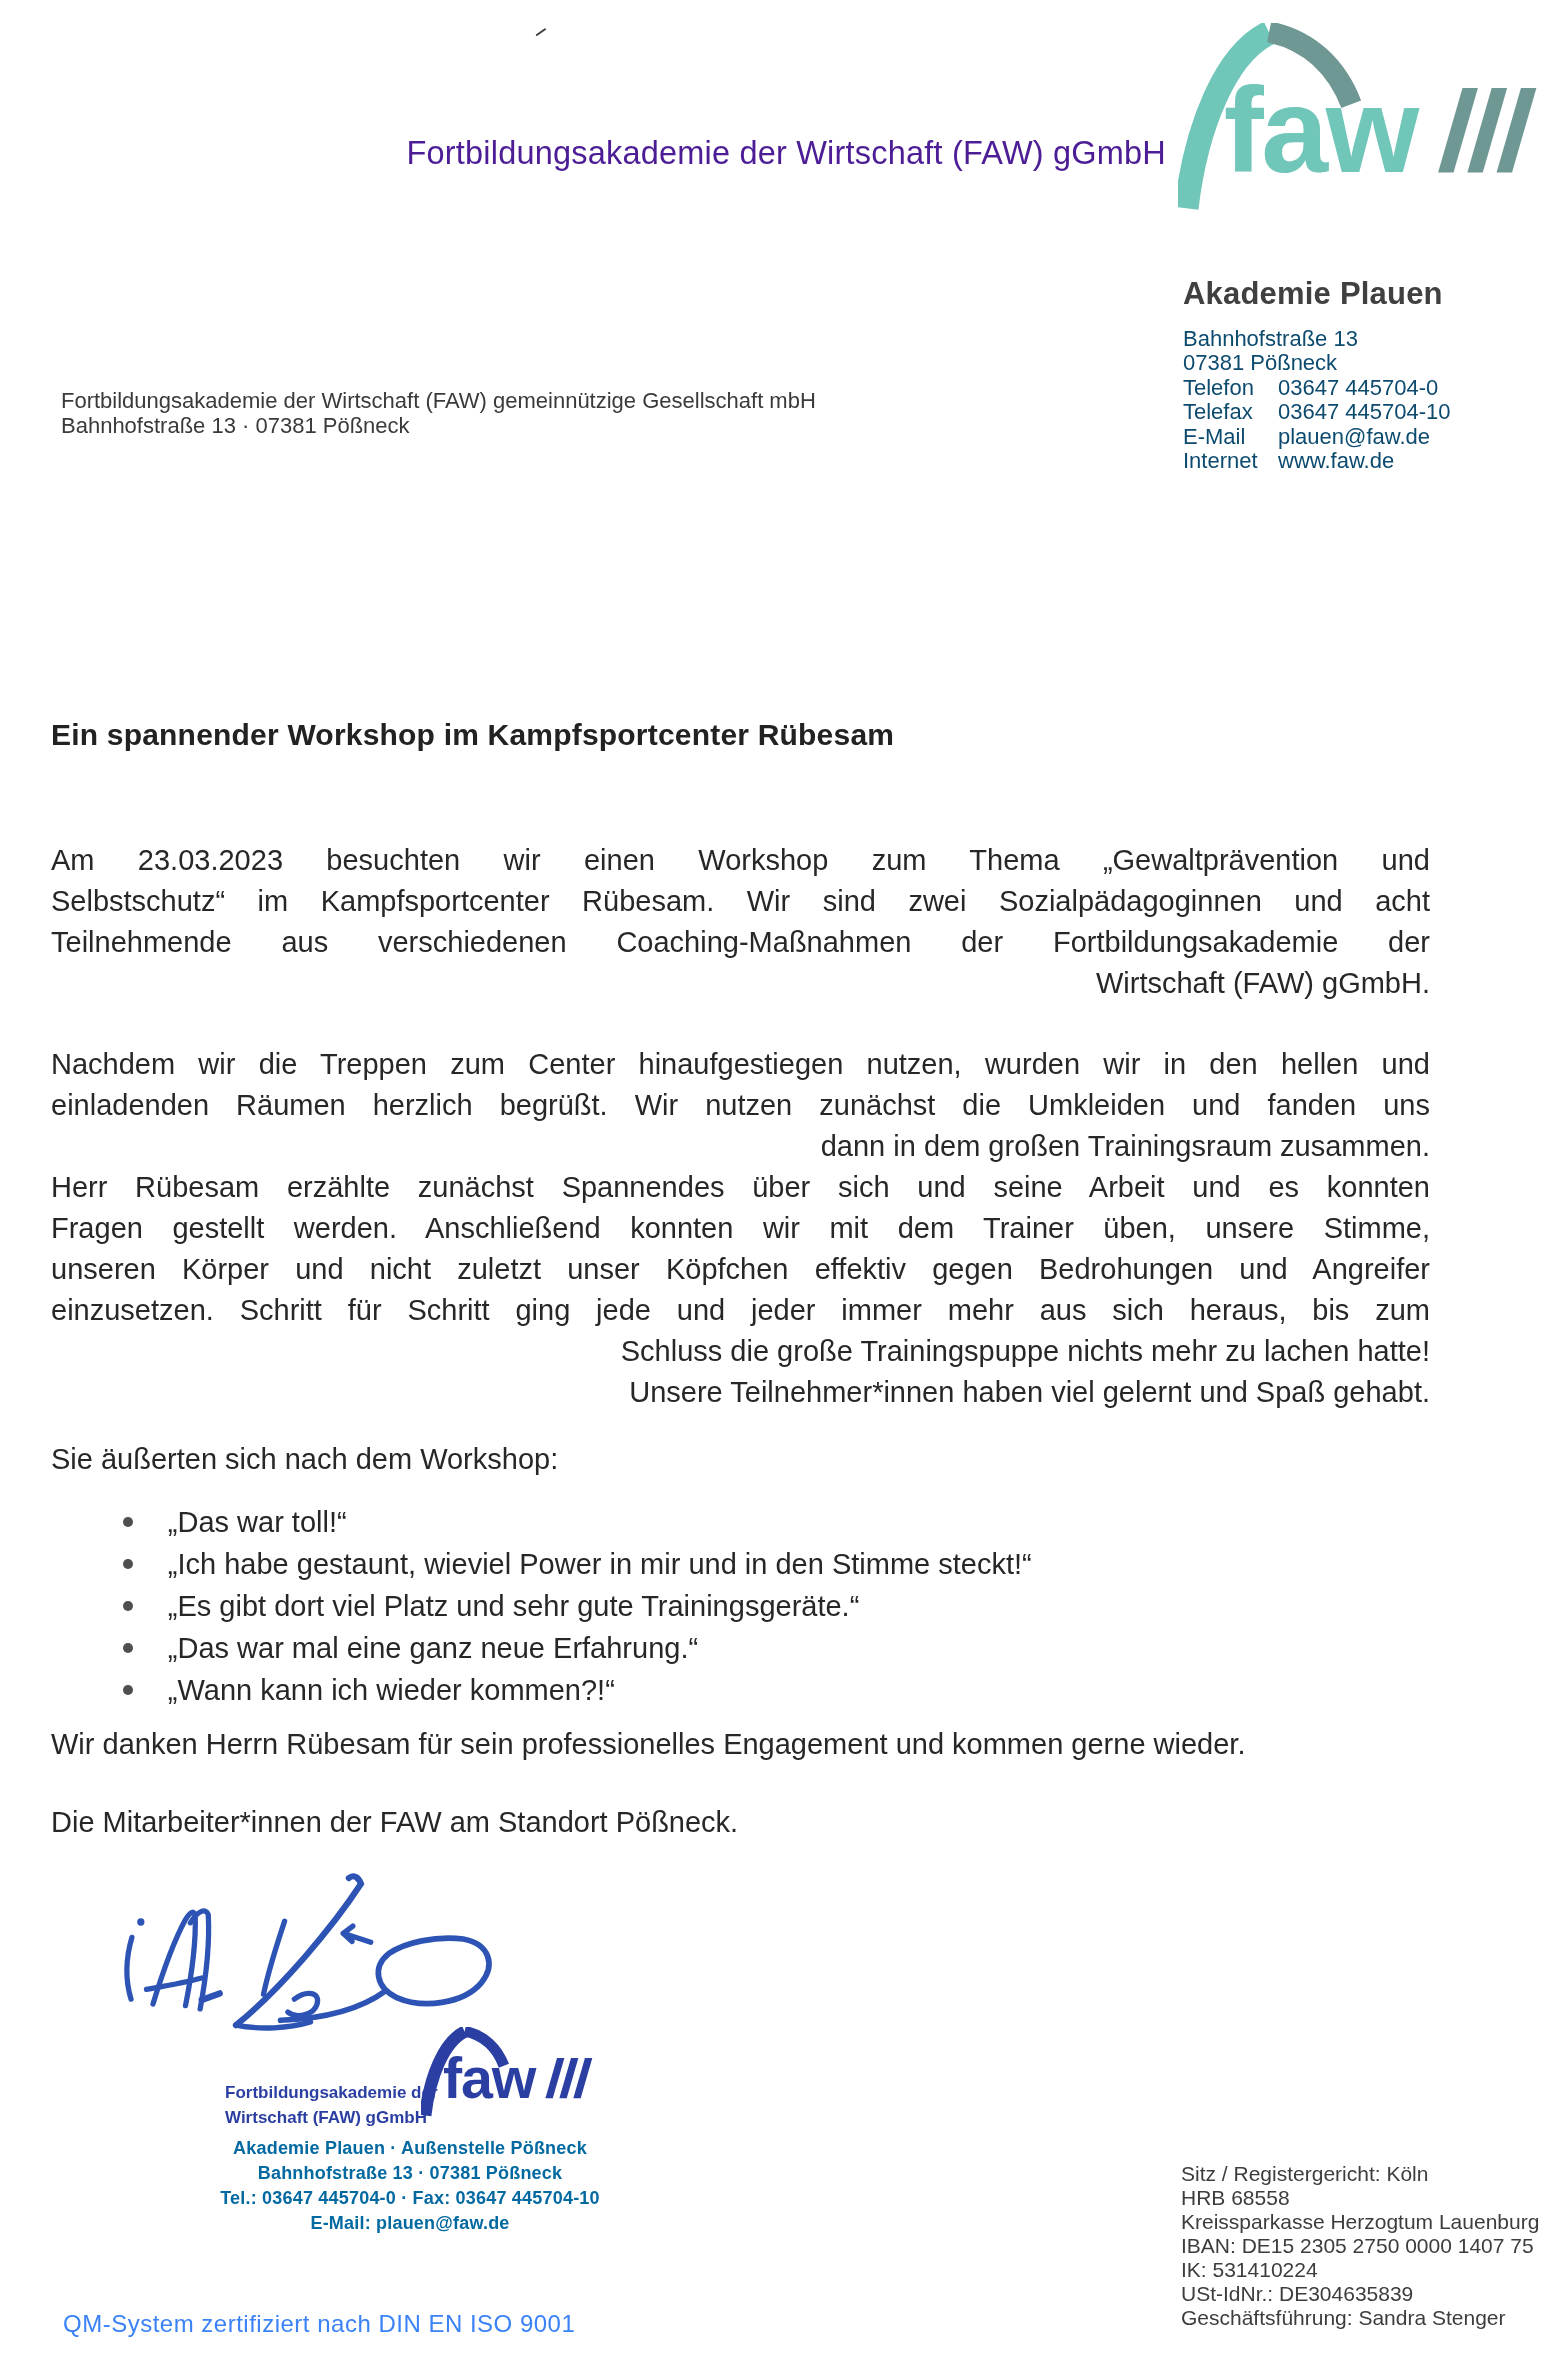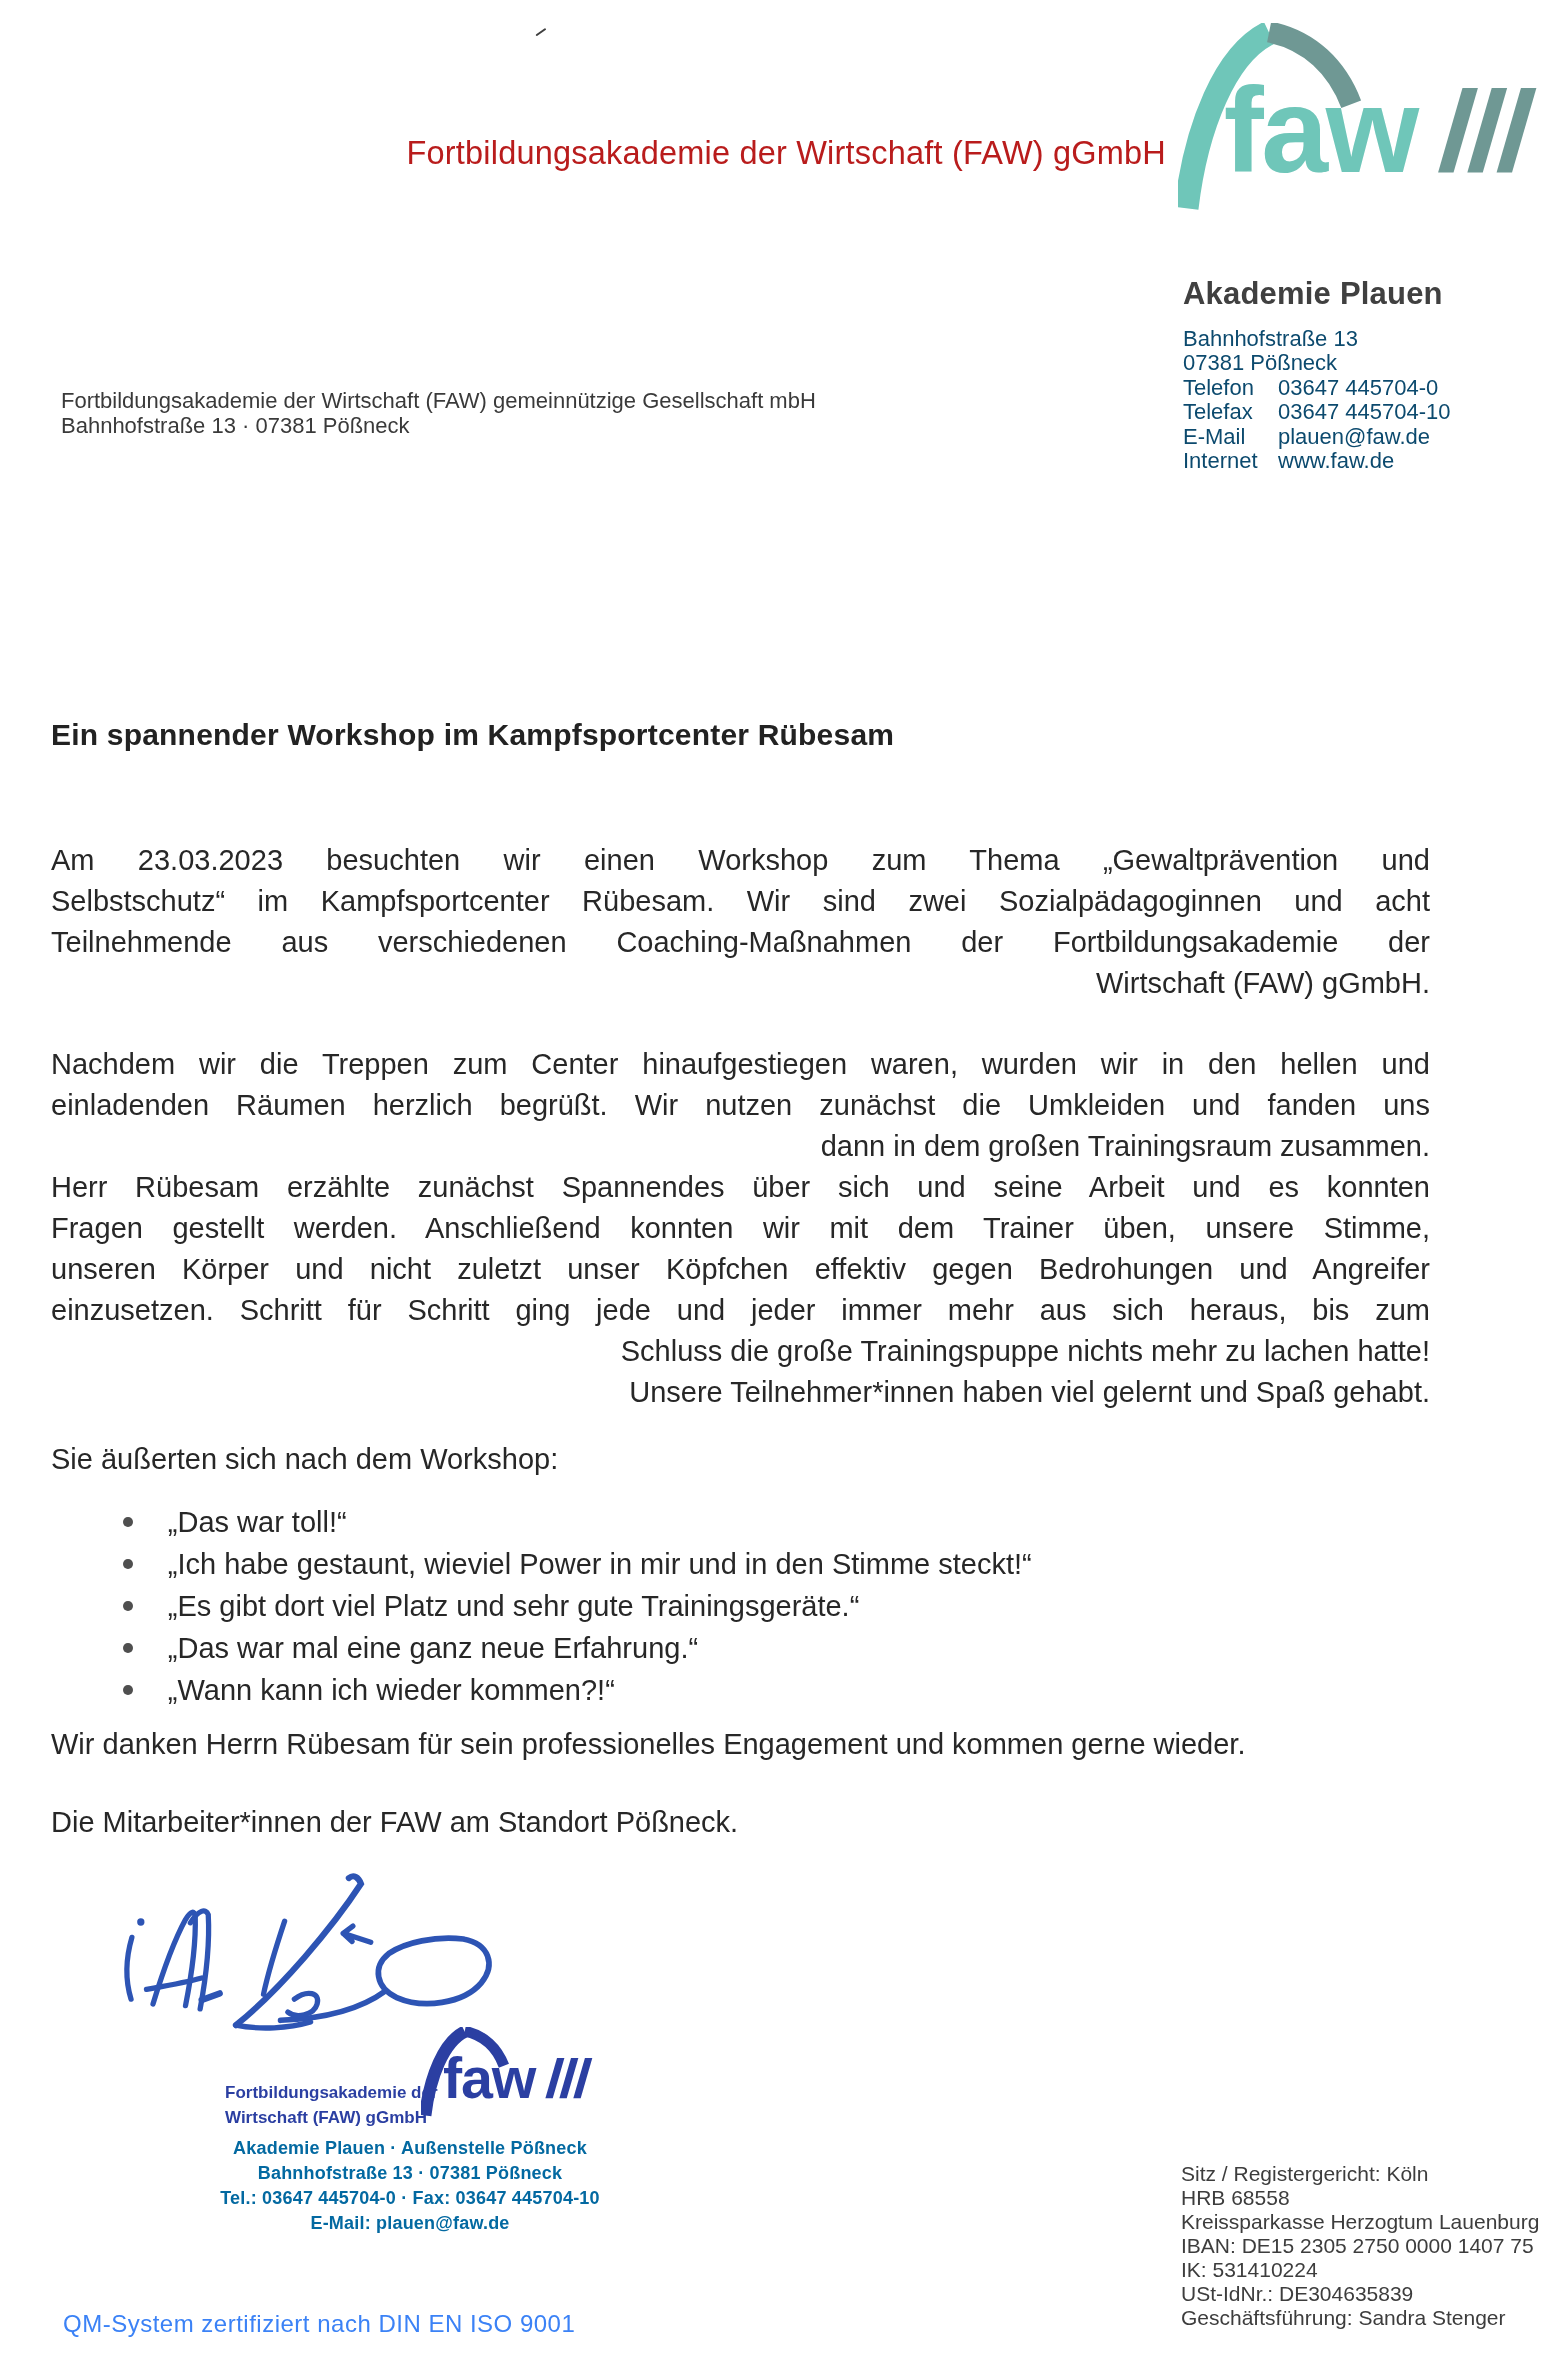--- a/index.html
+++ b/index.html
@@ -4,21 +4,21 @@
 <style>
   html,body { margin:0; padding:0; background:#e8e8e8; }
   .page {
     position:relative; width:1560px; height:2366px; background:#ffffff;
     font-family:"Liberation Sans","DejaVu Sans",sans-serif; color:#272727;
     overflow:hidden; margin:0 auto;
   }
   .abs { position:absolute; }
 
   
-  .header-line { font-size:32.5px; color:#b91c1c; text-align:right; letter-spacing:0.2px; }
+  .header-line { font-size:32.5px; color:#4c1d95; text-align:right; letter-spacing:0.2px; }
   .top-mark { width:12.2px; height:2.4px; background:#3f3f3f; transform:rotate(-35deg); border-radius:1.6px; }
 
   .contact-title { font-size:31px; font-weight:bold; color:#404040; letter-spacing:0.2px; }
   .contact-block { font-size:22px; line-height:24.4px; color:#0c4a6e; }
   .contact-row .lbl { display:inline-block; width:95px; }
 
   .sender-block { font-size:22px; line-height:25px; color:#3a3a3a; }
 
   
   .heading { font-size:30px; font-weight:bold; color:#222; letter-spacing:0.2px; }
@@ -81,21 +81,21 @@
   <div class="abs heading" style="left:51px; top:718px;">Ein spannender Workshop im Kampfsportcenter Rübesam</div>
 
   <div class="abs body-text" style="left:51px; top:840px;">
     <div class="jl">Am 23.03.2023 besuchten wir einen Workshop zum Thema „Gewaltprävention und</div>
     <div class="jl">Selbstschutz“ im Kampfsportcenter Rübesam. Wir sind zwei Sozialpädagoginnen und acht</div>
     <div class="jl">Teilnehmende aus verschiedenen Coaching-Maßnahmen der Fortbildungsakademie der</div>
     <div class="ll">Wirtschaft (FAW) gGmbH.</div>
   </div>
 
   <div class="abs body-text" style="left:51px; top:1044px;">
-    <div class="jl">Nachdem wir die Treppen zum Center hinaufgestiegen waren, wurden wir in den hellen und</div>
+    <div class="jl">Nachdem wir die Treppen zum Center hinaufgestiegen nutzen, wurden wir in den hellen und</div>
     <div class="jl">einladenden Räumen herzlich begrüßt. Wir nutzen zunächst die Umkleiden und fanden uns</div>
     <div class="ll">dann in dem großen Trainingsraum zusammen.</div>
     <div class="jl">Herr Rübesam erzählte zunächst Spannendes über sich und seine Arbeit und es konnten</div>
     <div class="jl">Fragen gestellt werden. Anschließend konnten wir mit dem Trainer üben, unsere Stimme,</div>
     <div class="jl">unseren Körper und nicht zuletzt unser Köpfchen effektiv gegen Bedrohungen und Angreifer</div>
     <div class="jl">einzusetzen. Schritt für Schritt ging jede und jeder immer mehr aus sich heraus, bis zum</div>
     <div class="ll">Schluss die große Trainingspuppe nichts mehr zu lachen hatte!</div>
     <div class="ll">Unsere Teilnehmer*innen haben viel gelernt und Spaß gehabt.</div>
   </div>
 

